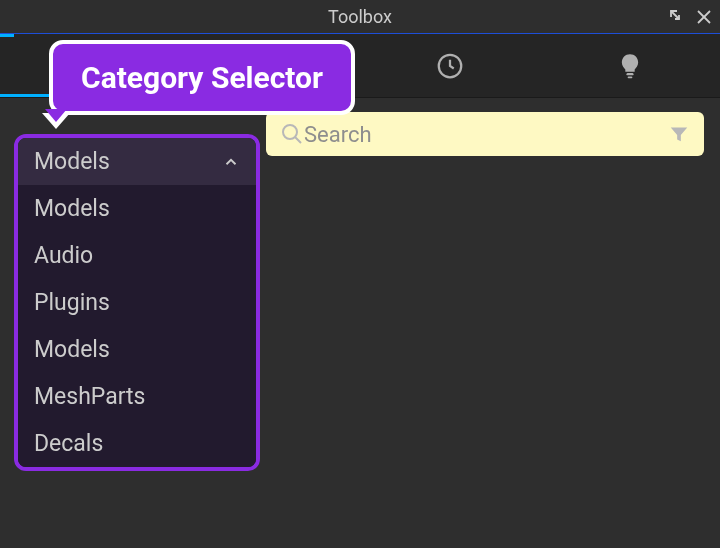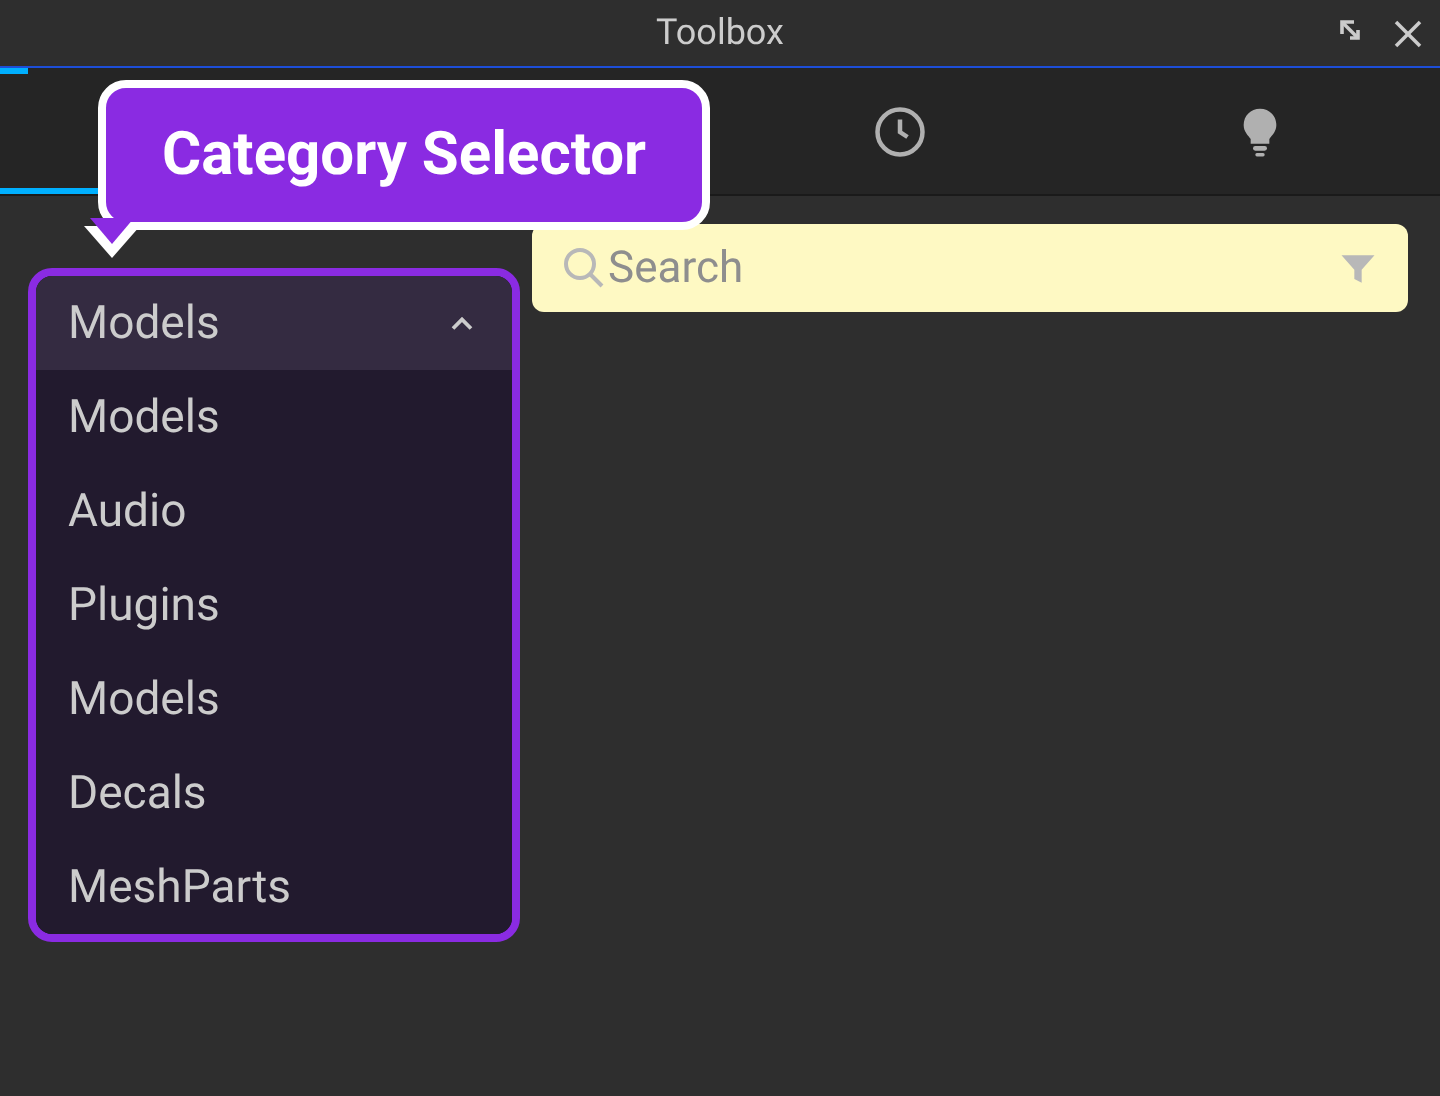--- a/index.html
+++ b/index.html
@@ -247,16 +247,16 @@
     <span>Models</span>
     <svg width="18" height="18" viewBox="0 0 24 24" fill="none" stroke="#cccccc" stroke-width="2.5">
       <polyline points="6,15 12,9 18,15"></polyline>
     </svg>
   </div>
   <div class="dropdown-list">
     <div class="dropdown-item">Models</div>
     <div class="dropdown-item">Audio</div>
     <div class="dropdown-item">Plugins</div>
     <div class="dropdown-item">Models</div>
+    <div class="dropdown-item">MeshParts</div>
     <div class="dropdown-item">Decals</div>
-    <div class="dropdown-item">MeshParts</div>
   </div>
 </div>
 
 </body></html>

